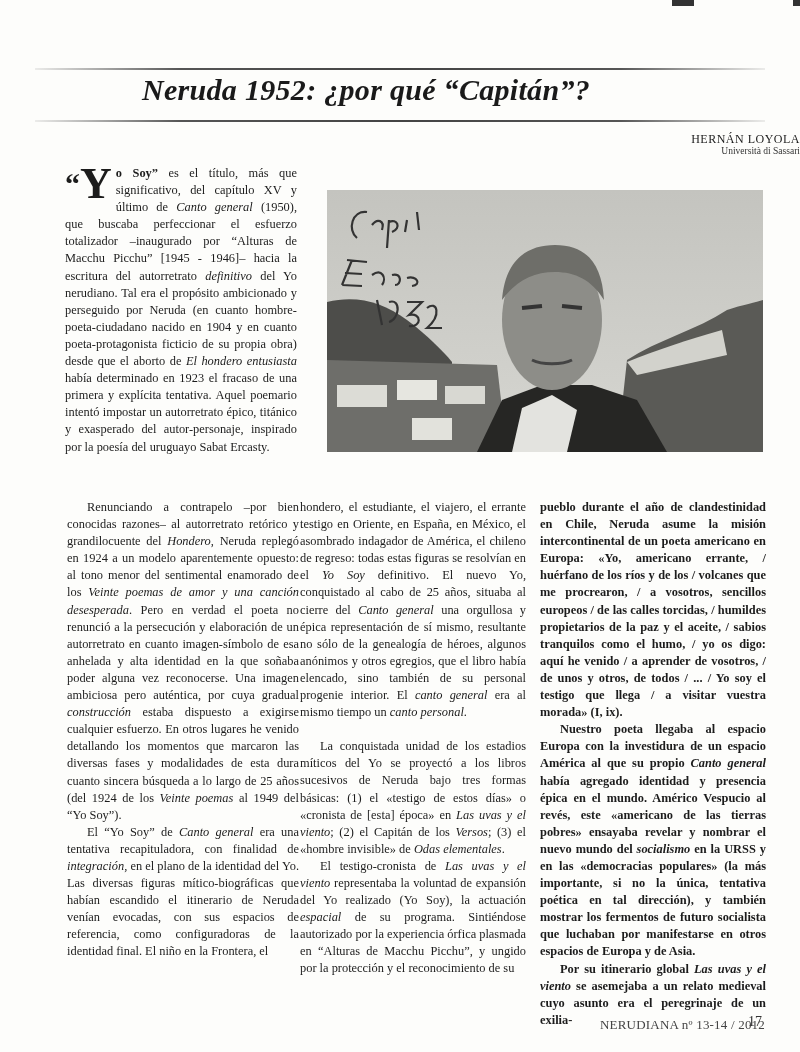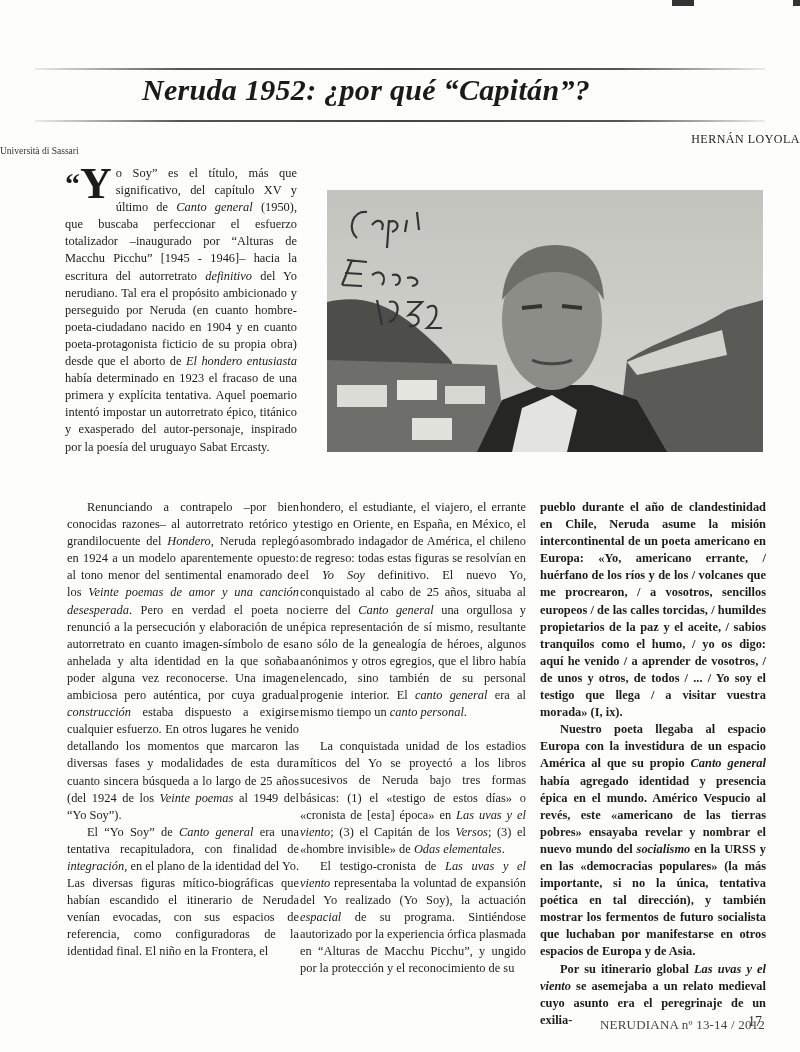--- a/index.html
+++ b/index.html
@@ -4,33 +4,33 @@
 <style>
   html, body { margin:0; padding:0; }
   body { width:800px; height:1052px; background:#fdfdfb; position:relative; overflow:hidden;
          font-family:"Liberation Serif", "DejaVu Serif", serif; color:#1c1c1c; }
   .corner-mark { position:absolute; top:0; height:6px; background:#333; }
   .rule { position:absolute; left:35px; width:730px; height:2px;
           background:linear-gradient(90deg, rgba(80,80,80,0.1), #555 20%, #444 50%, #555 80%, rgba(80,80,80,0.1)); }
   .title { position:absolute; top:73px; left:0; width:732px; text-align:center;
            font-style:italic; font-size:30px; letter-spacing:0.3px; color:#1a1a1a; }
   .author { position:absolute; top:132px; left:0; width:800px; text-align:right; font-size:12px; letter-spacing:0.5px; }
-  .affil { position:absolute; top:146px; left:0; width:800px; text-align:left; font-size:9.5px; color:#333; }
+  .affil { position:absolute; top:146px; left:0; width:800px; text-align:right; font-size:9.5px; color:#333; }
   .col { position:absolute; font-size:12.4px; line-height:17.1px; text-align:justify; }
   .col p { margin:0; }
   .col p.ind { text-indent:20px; }
   .col p.gap { margin-top:17px; }
   .col1a { left:65px; top:155px; width:232px; }
   .col1b { left:67px; top:499px; width:232px; }
   .col2 { left:300px; top:499px; width:226px; }
   .col3 { left:540px; top:499px; width:226px;font-weight:bold; }
   .drop { font-family:"Liberation Serif", serif; font-weight:bold; font-size:44px; line-height:34px;
           float:left; margin:2px 4px 0 0; }
   .drop .q { font-size:30px; vertical-align:top; }
-  .lead { font-weight:normal; }
+  .lead { font-weight:bold; }
   .photo { position:absolute; left:327px; top:190px; width:436px; height:262px; overflow:hidden; background:#b9b9b4; }
   .photo svg { display:block; }
   .footer { position:absolute; top:1017px; left:600px; font-size:13px; color:#444; letter-spacing:0.2px; }
   .pagenum { position:absolute; top:1014px; left:748px; font-size:14px; color:#333; }
 </style>
 </head>
 <body>
 
 <div class="corner-mark" style="left:672px;width:22px;"></div>
 <div class="corner-mark" style="left:793px;width:7px;"></div>
@@ -86,21 +86,21 @@
   <p class="ind">
     <span>El “Yo Soy” de </span><i>Canto general</i><span> era una tentativa recapituladora, con finalidad de </span><i>integración</i><span id="p3c-col1">, en el plano de la identidad del Yo. Las diversas figuras mítico-biográficas que habían escandido el itinerario de Neruda venían evocadas, con sus espacios de referencia, como configuradoras de la identidad final. El niño en la Frontera, el</span>
   </p>
 </div>
 
 <div class="col col2">
   <p>
     <span>hondero, el estudiante, el viajero, el errante testigo en Oriente, en España, en México, el asombrado indagador de América, el chileno de regreso: todas estas figuras se resolvían en el </span><i>Yo Soy</i><span> definitivo. El nuevo Yo, conquistado al cabo de 25 años, situaba al cierre del </span><i>Canto general</i><span> una orgullosa y épica representación de sí mismo, resultante no sólo de la genealogía de héroes, algunos anónimos y otros egregios, que el libro había elencado, sino también de su personal progenie interior. El </span><i>canto general</i><span> era al mismo tiempo un </span><i>canto personal</i><span>.</span>
   </p>
   <p class="ind gap">
-    <span>La conquistada unidad de los estadios míticos del Yo se proyectó a los libros sucesivos de Neruda bajo tres formas básicas: (1) el «testigo de estos días» o «cronista de [esta] época» en </span><i>Las uvas y el viento</i><span>; (3) el Capitán de los </span><i>Versos</i><span>; (3) el «hombre invisible» de </span><i>Odas elementales</i><span>.</span>
+    <span>La conquistada unidad de los estadios míticos del Yo se proyectó a los libros sucesivos de Neruda bajo tres formas básicas: (1) el «testigo de estos días» o «cronista de [esta] época» en </span><i>Las uvas y el viento</i><span>; (2) el Capitán de los </span><i>Versos</i><span>; (3) el «hombre invisible» de </span><i>Odas elementales</i><span>.</span>
   </p>
   <p class="ind">
     <span>El testigo-cronista de </span><i>Las uvas y el viento</i><span> representaba la voluntad de expansión del Yo realizado (Yo Soy), la actuación </span><i>espacial</i><span> de su programa. Sintiéndose autorizado por la experiencia órfica plasmada en “Alturas de Macchu Picchu”, y ungido por la protección y el reconocimiento de su</span>
   </p>
 </div>
 
 <div class="col col3">
   <p>
     <span>pueblo durante el año de clandestinidad en Chile, Neruda asume la misión intercontinental de un poeta americano en Europa: «Yo, americano errante, / huérfano de los ríos y de los / volcanes que me procrearon, / a vosotros, sencillos europeos / de las calles torcidas, / humildes propietarios de la paz y el aceite, / sabios tranquilos como el humo, / yo os digo: aquí he venido / a aprender de vosotros, / de unos y otros, de todos / ... / Yo soy el testigo que llega / a visitar vuestra morada» (I, ix).</span>
   </p>

